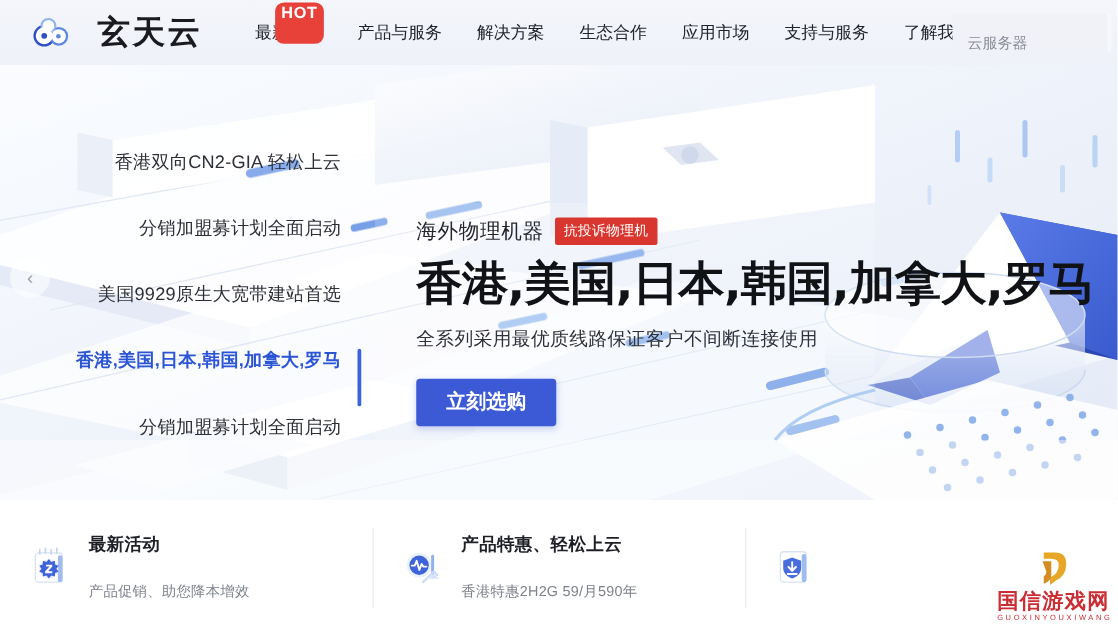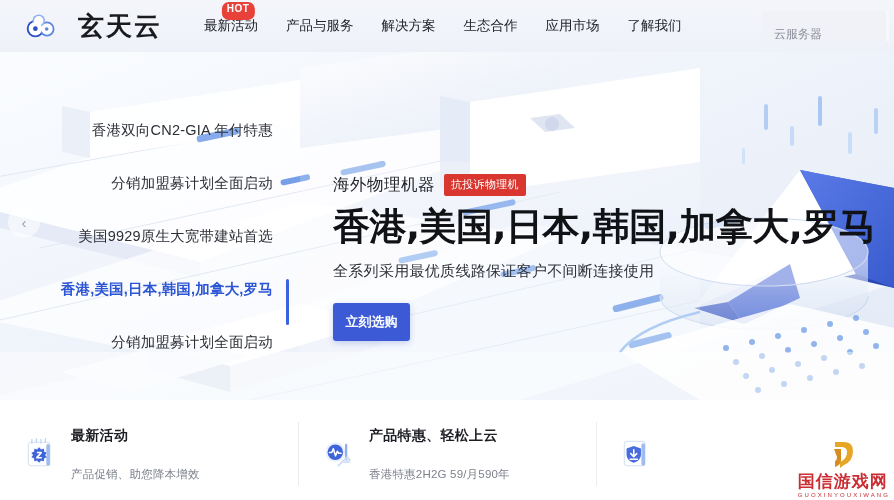--- a/index.html
+++ b/index.html
@@ -37,22 +37,22 @@
     position: relative;
     font-size: 13.5px; color: #22242b;
     padding: 0 14px; height: 52px;
     display: flex; align-items: center;
     white-space: nowrap; cursor: pointer;
   }
   .hot-badge {
     position: absolute; top: 2px; left: 50%;
     transform: translateX(-28%);
     background: #e8413a;
-    color: #fff; font-size: 10px; font-weight: bold;
-    padding: 1px 5px 6px; border-radius: 7px;
+    color: #fff; font-size: 13px; font-weight: bold;
+    padding: 1px 5px 18px; border-radius: 7px;
     letter-spacing: .5px; line-height: 1.1;
   }
   .nav-more-arrow {
     position: absolute; right: 5px; top: 11px;
     width: 28px; height: 30px;
     background: #f7f8fc;
     display: flex; align-items: center; justify-content: center;
     color: #3b5ad6; font-size: 15px; font-weight: bold;
     cursor: pointer;
   }
@@ -135,23 +135,23 @@
     white-space: nowrap;
     font-family: "DejaVu Sans", sans-serif;
   }
   .subline {
     margin-top: 15px;
     font-size: 15px; color: #2e3views; color:#2e3138;
     letter-spacing: .3px;
   }
   .cta {
     margin-top: 22px;
-    width: 77px; height: 38px;
+    width: 112px; height: 38px;
     background: #3c5ad6; border-radius: 3px;
-    color: #fff; font-size: 13px; font-weight: bold;
+    color: #fff; font-size: 16px; font-weight: bold;
     display: flex; align-items: center; justify-content: center;
     cursor: pointer; border: 0;
     font-family: "Liberation Sans", sans-serif;
     box-shadow: 0 2px 6px rgba(50,80,200,.25);
   }
 
   
   .cards {
     position: absolute; top: 408px; left: 0;
     width: 894px; height: 92px;
@@ -228,20 +228,23 @@
         <span>产品与服务</span>
       </div>
       <div class="nav-item">
         <span>解决方案</span>
       </div>
       <div class="nav-item">
         <span>生态合作</span>
       </div>
       <div class="nav-item">
         <span>应用市场</span>
+      </div>
+      <div class="nav-item">
+        <span>支持与服务</span>
       </div>
       <div class="nav-item">
         <span>了解我们</span>
       </div>
     </div>
 
     <div class="nav-more-arrow">❯</div>
 
     <div class="search-box">
       <input type="text" placeholder="云服务器" style="">
@@ -372,21 +375,21 @@
       </g>
 
       <polygon points="300,110 700,110 700,300 300,300" fill="#ffffff" opacity=".18"></polygon>
 
       <rect x="0" y="300" width="894" height="48" fill="#ffffff" opacity=".45"></rect>
     </svg>
 
     <div class="carousel-prev">‹</div>
 
     <div class="side-list">
-      <div class="side-item">香港双向CN2-GIA 年付特惠</div>
+      <div class="side-item">香港双向CN2-GIA 轻松上云</div>
       <div class="side-item">分销加盟募计划全面启动</div>
       <div class="side-item">美国9929原生大宽带建站首选</div>
       <div class="side-item active">香港,美国,日本,韩国,加拿大,罗马</div>
       <div class="side-item">分销加盟募计划全面启动</div>
     </div>
 
     <div class="hero-copy">
       <div class="kicker-row">
         <span class="kicker">海外物理机器</span>
         <span class="kicker-badge">抗投诉物理机</span>

